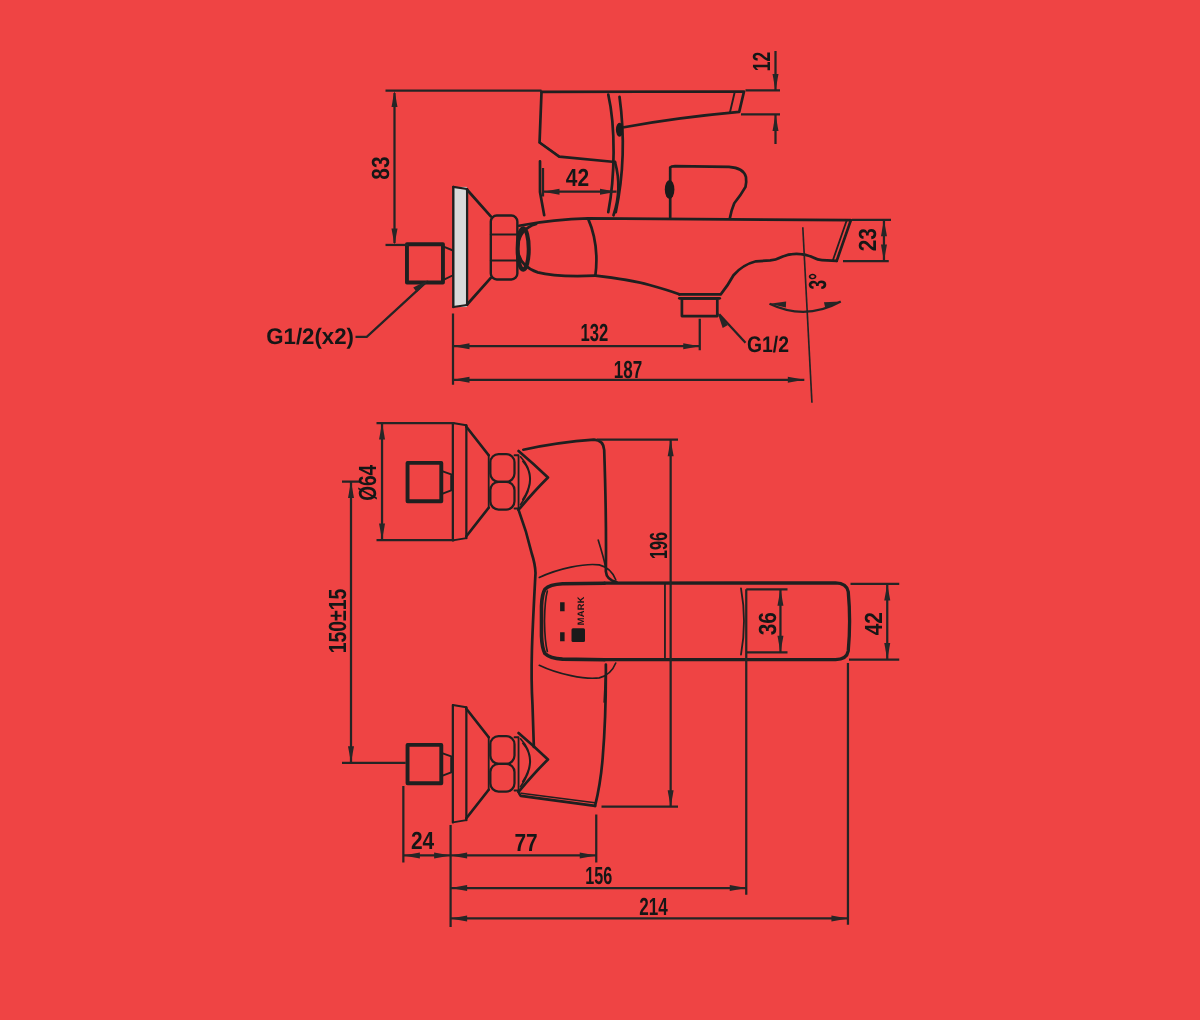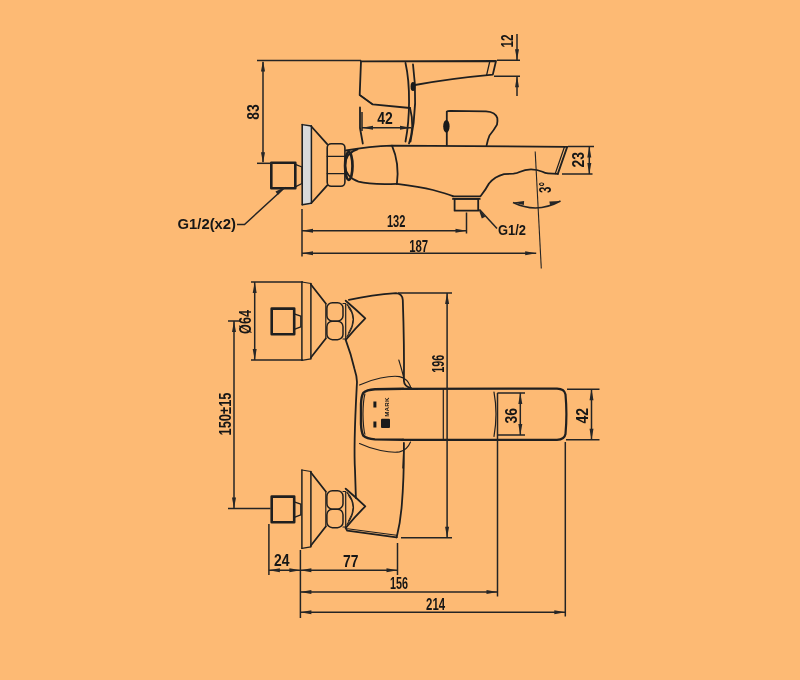--- a/index.html
+++ b/index.html
@@ -1,16 +1,16 @@
 <!DOCTYPE html>
 <html><head>
 <meta charset="utf-8">
 <style>
   html,body{margin:0;padding:0;background:#ffffff;}
-  .wrap{width:800px;height:680px;position:relative;background:#fdba74;overflow:hidden;}
+  .wrap{width:800px;height:680px;position:relative;background:#ef4444;overflow:hidden;}
   svg{position:absolute;left:0;top:0;opacity:0.999;}
   text{font-family:"Liberation Sans",sans-serif;fill:#161616;font-weight:bold;}
 </style>
 </head>
 <body>
 <div class="wrap">
 <svg width="800" height="680" viewBox="0 0 800 680">
 <g id="topview" fill="none" stroke="#1f1f1f" stroke-width="1.8" stroke-linecap="round" stroke-linejoin="round">
 
   <path d="M361,61.3 L496,61 L492.8,74.6 Q450,78.5 415,85"></path>

